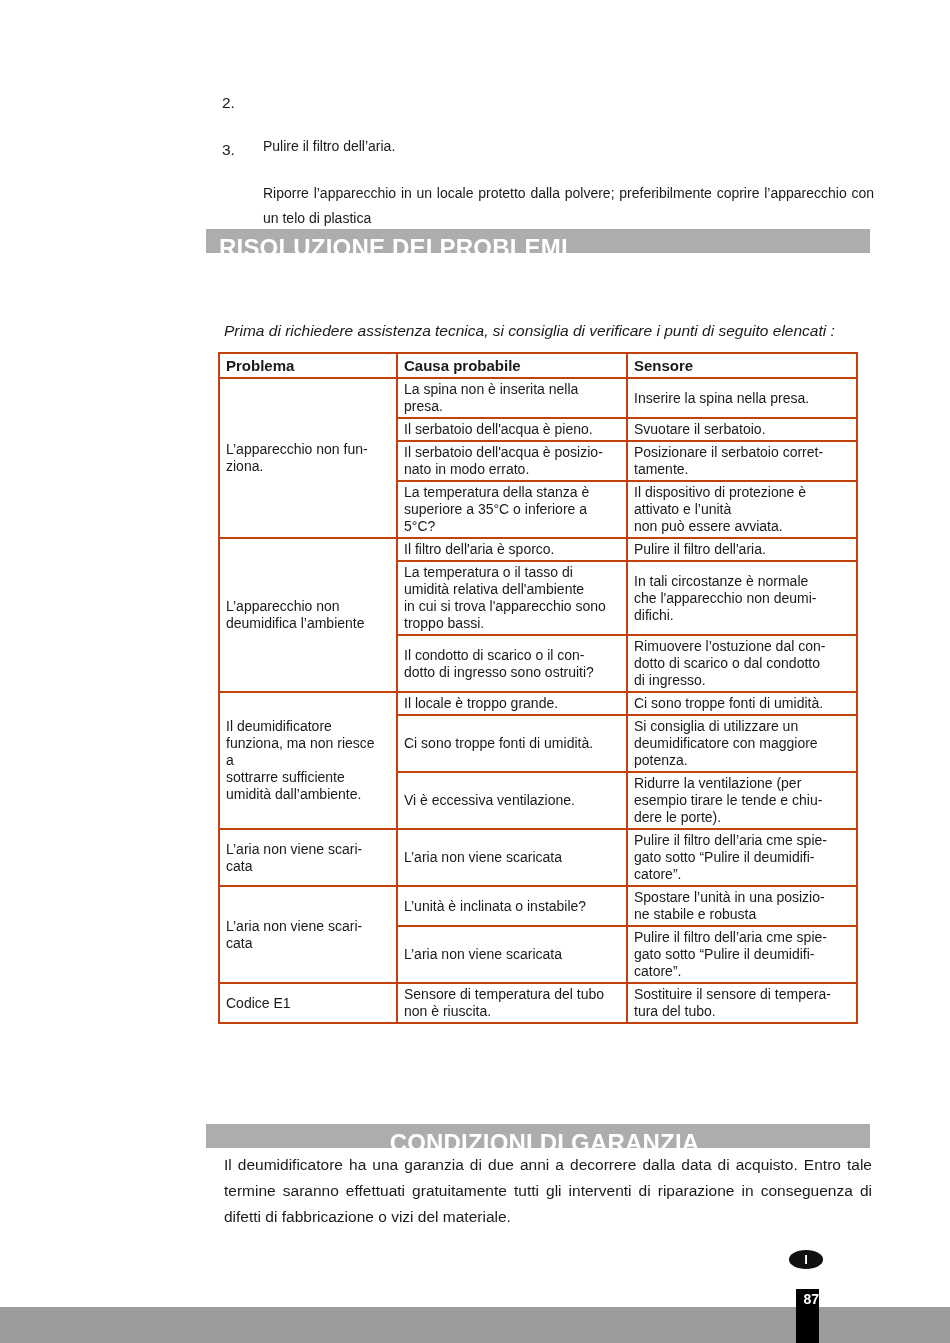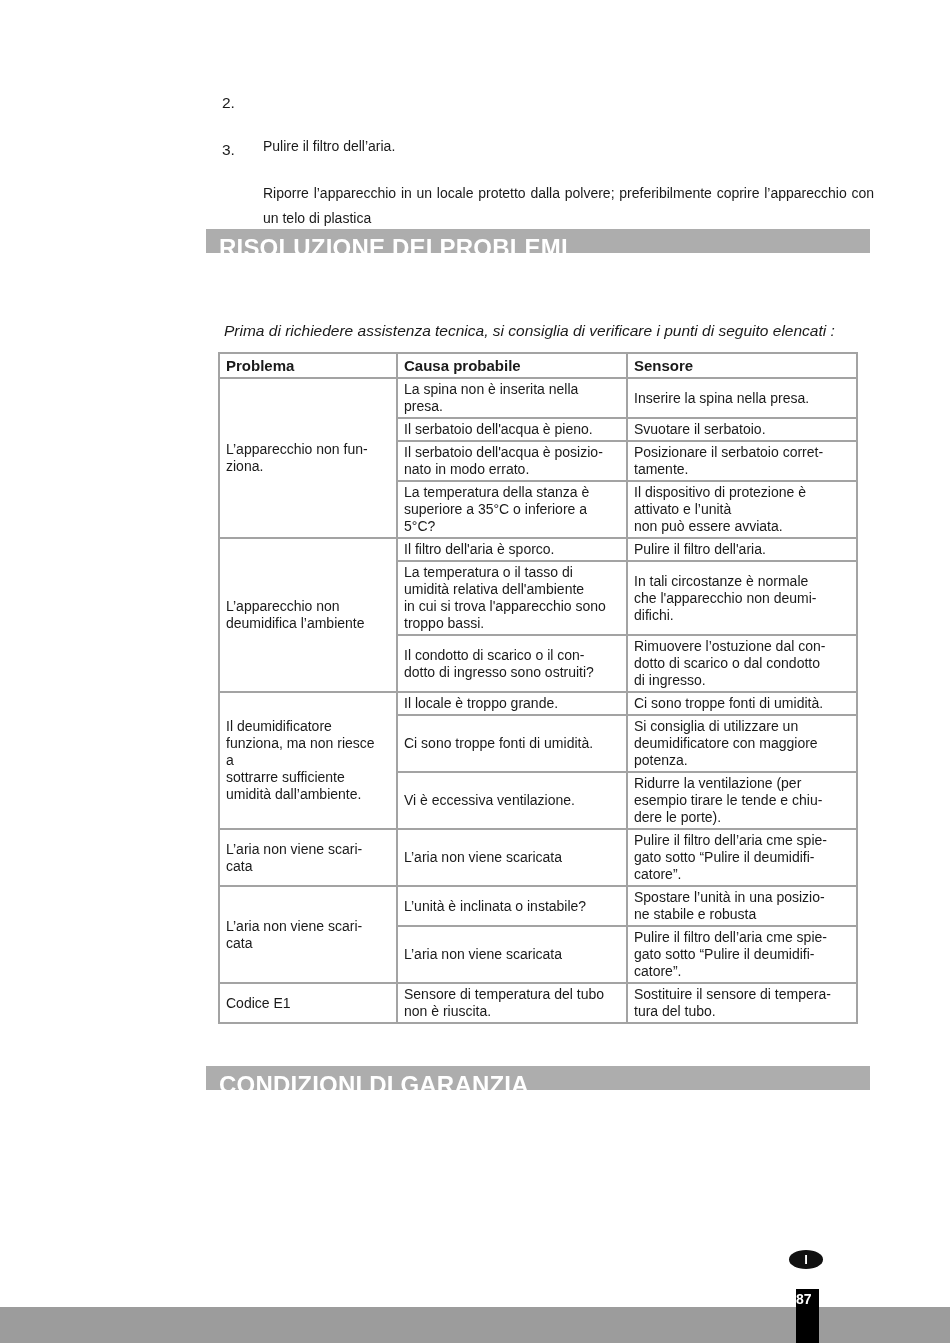--- a/index.html
+++ b/index.html
@@ -15,34 +15,34 @@
   .li-3 { left:222px; top:137px; width:652px; }
 
   
   .section-bar {
     position:absolute; left:206px; width:664px; height:24px;
     background:#adadad; color:#ffffff; font-weight:700; font-size:24px;
     line-height:38px; padding-left:13px; box-sizing:border-box;
     letter-spacing:0.2px;
   }
   .bar-troubleshooting { top:229px; }
-  .bar-warranty { top:1066px; }
+  .bar-warranty { top:1124px;text-align:center; }
 
   .intro {
     position:absolute; left:224px; top:305px; width:650px;
     font-size:15.5px; line-height:20px;font-style:italic;
   }
 
   .table-wrap { position:absolute; left:218px; top:352px; }
   table.trouble {
     border-collapse:collapse; table-layout:fixed; width:638px;
     border:2px solid #000;
   }
   table.trouble th, table.trouble td {
-    border:2px solid #a3a3a3; box-sizing:border-box;
+    border:2px solid #c2410c; box-sizing:border-box;
   }
   table.trouble th {
     text-align:left; font-size:15px; font-weight:700; padding:2px 6px;
     line-height:19px;
   }
   table.trouble td {
     font-size:14px; line-height:17px; padding:2px 6px;
     vertical-align:middle; white-space:pre-line;
   }
   .col-problem { width:178px; }
@@ -54,21 +54,21 @@
     font-size:15.5px; line-height:26px; text-align:justify;
   }
 
   .lang-badge {
     position:absolute; left:789px; top:1250px; width:34px; height:19px;
     background:#111111; color:#ffffff; border-radius:50%;
     font-size:13px; font-weight:700; text-align:center; line-height:19px;
   }
   .page-num-box {
     position:absolute; left:796px; top:1289px; width:23px; height:54px;
-    background:#000000; color:#ffffff; text-align:left; z-index:2;
+    background:#000000; color:#ffffff; text-align:right; z-index:2;
     font-size:14px; font-weight:700; line-height:20px;
   }
   .footer-bar {
     position:absolute; left:0; top:1307px; width:950px; height:36px;
     background:#9c9c9c; z-index:1;
   }
 </style>
 </head>
 <body>
 
@@ -201,18 +201,19 @@
 non è riuscita.</td>
         <td>Sostituire il sensore di tempera-
 tura del tubo.</td>
       </tr>
     </tbody>
       </table>
   </div>
 
   <div class="section-bar bar-warranty">CONDIZIONI DI GARANZIA</div>
 
+  <p class="warranty-text">Il deumidificatore ha una garanzia di due anni a decorrere dalla data di acquisto. Entro tale termine saranno effettuati gratuitamente tutti gli interventi di riparazione in conseguenza di difetti di fabbricazione o vizi del materiale.</p>
 
   <div class="lang-badge">I</div>
   <div class="footer-bar"></div>
   <div class="page-num-box">87</div>
 
 </div>
 
 </body></html>

